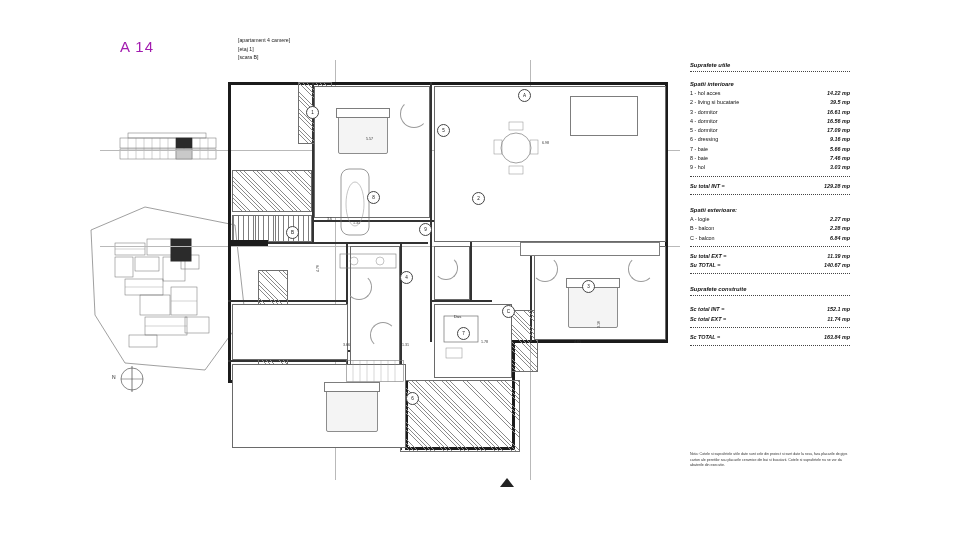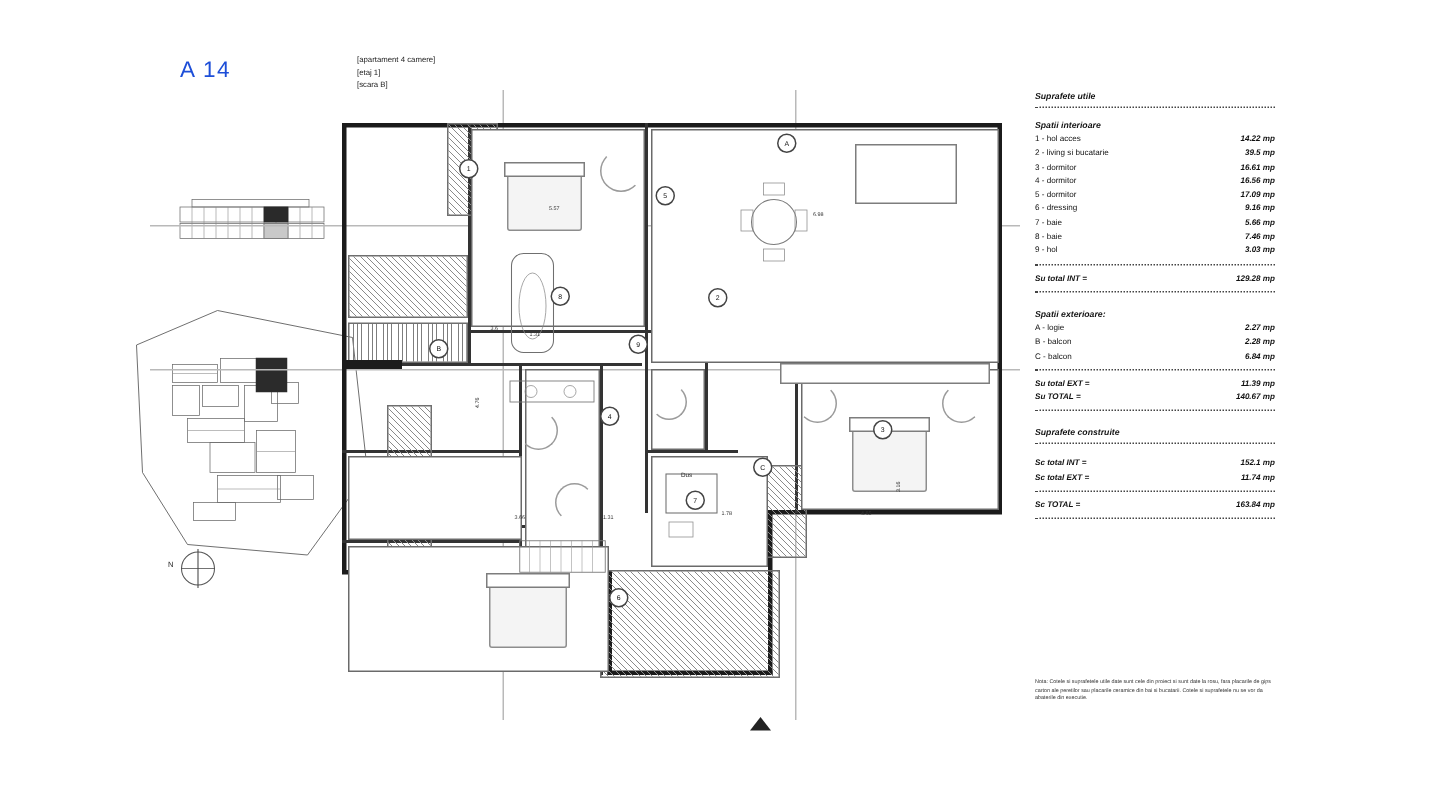--- a/index.html
+++ b/index.html
@@ -6,21 +6,21 @@
   body{
     width:960px;height:540px;background:#ffffff;
     font-family:"Liberation Sans", sans-serif;
     color:#111;overflow:hidden;position:relative;
   }
   .sheet{position:absolute;inset:0;}
 
   
   .apt-code{
     position:absolute;left:120px;top:38px;
-    font-size:15px;letter-spacing:1px;color:#1d4ed8;
+    font-size:15px;letter-spacing:1px;color:#a21caf;
   }
   .apt-meta{
     position:absolute;left:238px;top:36px;
     font-size:5.2px;line-height:1.65;color:#222;text-align:left;
   }
 
   
   .schedule{
     position:absolute;left:690px;top:62px;width:160px;
     font-size:5.4px;color:#111;

